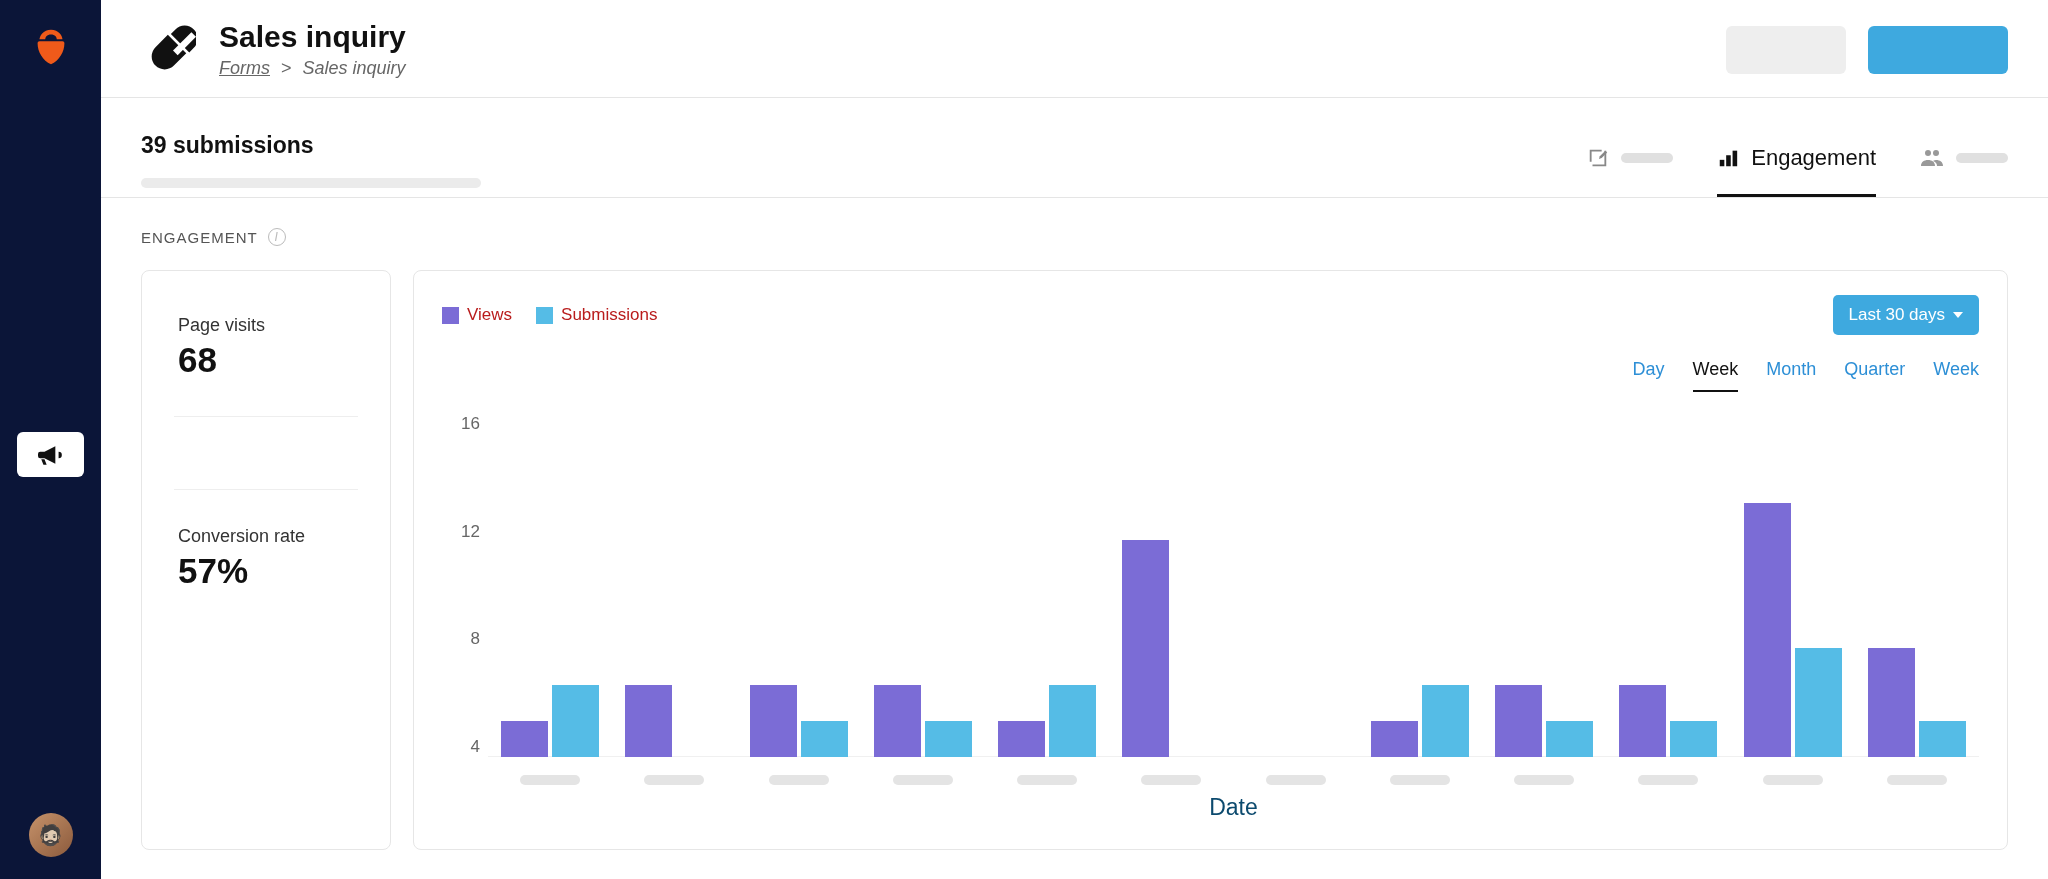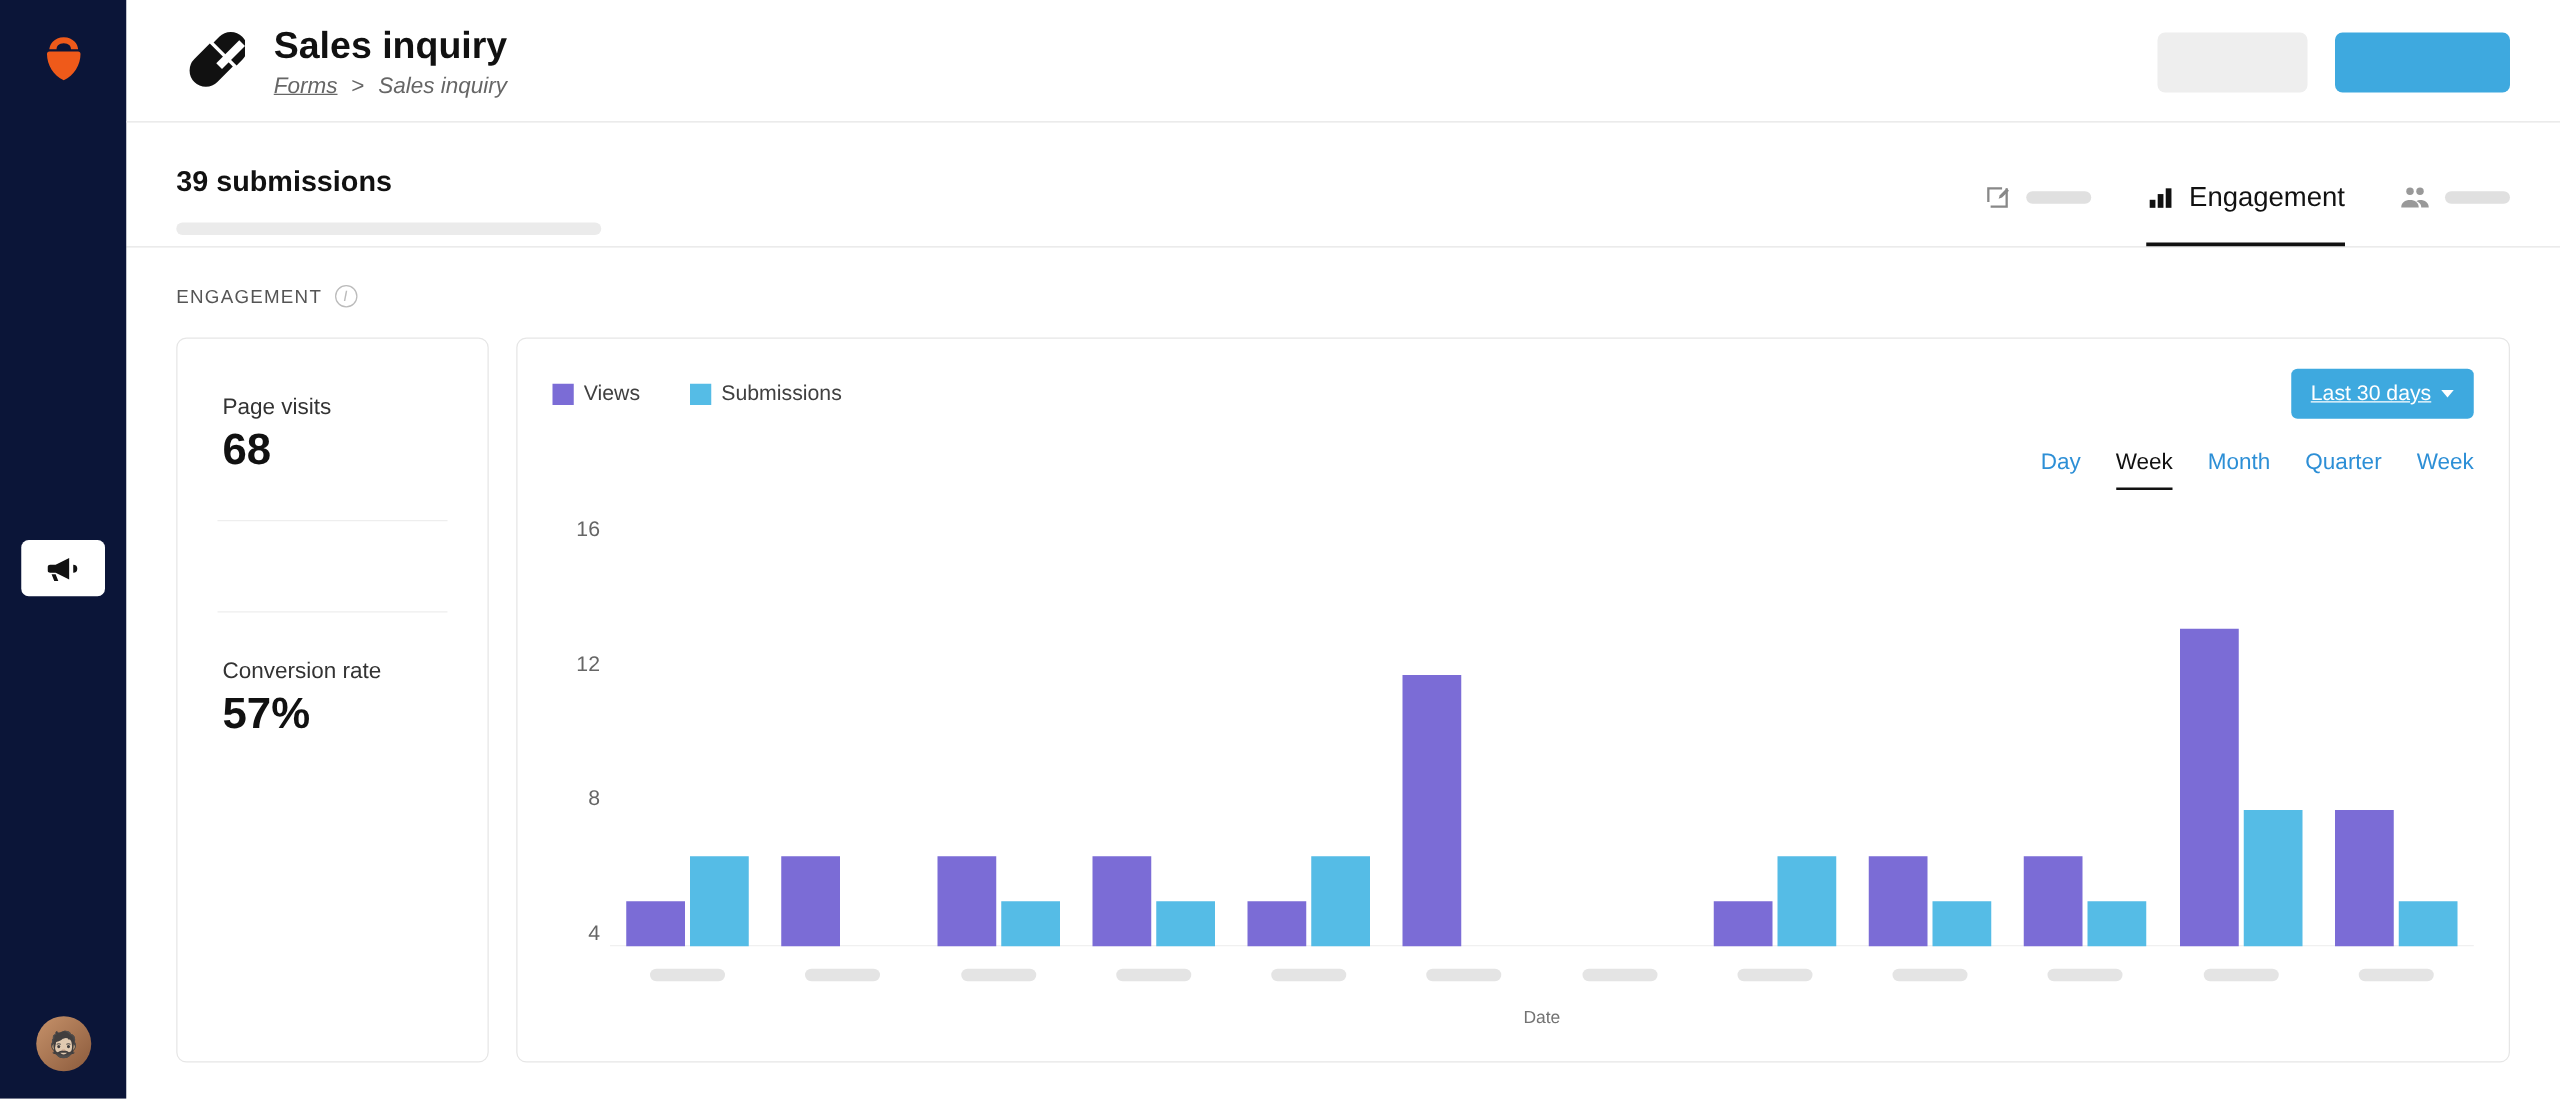--- a/index.html
+++ b/index.html
@@ -43,43 +43,43 @@
 
   .panels { display: flex; gap: 22px; margin-top: 24px; }
   .stats-card { width: 250px; height: 580px; border: 1px solid #e6e6e6; border-radius: 8px; padding: 44px 36px; display: flex; flex-direction: column; }
   .stat { }
   .stat .label { font-size: 18px; color: #333; margin-bottom: 4px; }
   .stat .value { font-size: 35px; font-weight: 600; }
   .divider { height: 1px; background: #eee; margin: 36px -4px; }
 
   .chart-card { flex: 1; border: 1px solid #e6e6e6; border-radius: 8px; padding: 24px 28px 28px 28px; display:flex; flex-direction: column; }
   .chart-head { display: flex; align-items: center; }
-  .legend { display: flex; gap: 40px; align-items: center; font-size: 17px; color: #404040; }
+  .legend { display: flex; gap: 24px; align-items: center; font-size: 17px; color: #b91c1c; }
   .legend-item { display: flex; align-items: center; gap: 8px; }
   .swatch { width: 17px; height: 17px; }
   .swatch.views { background: #7b6cd6; }
   .swatch.subs { background: #55bce6; }
-  .range-btn { margin-left: auto; background: #3ea9df; color: #fff; border: none; border-radius: 5px; padding: 10px 16px; font-size: 17px; display: flex; align-items: center; gap: 8px; cursor: pointer; text-decoration: underline; }
+  .range-btn { margin-left: auto; background: #3ea9df; color: #fff; border: none; border-radius: 5px; padding: 10px 16px; font-size: 17px; display: flex; align-items: center; gap: 8px; cursor: pointer; }
   .period-tabs { display: flex; gap: 28px; justify-content: flex-end; margin-top: 24px; font-size: 18px; }
   .period-tabs span { color: #2d8fd6; cursor: pointer; }
   .period-tabs span.active { color: #111; border-bottom: 2px solid #111; padding-bottom: 10px; }
 
   .chart-area { flex: 1; display: flex; margin-top: 20px; }
   .y-axis { width: 46px; display: flex; flex-direction: column; justify-content: space-between; align-items: flex-end; padding-right: 8px; color: #666; font-size: 17px; padding-bottom: 64px; padding-top: 2px; }
   .plot { flex: 1; position: relative; }
   .baseline { position: absolute; left: 0; right: 0; bottom: 64px; height: 1px; background: #f0f0f0; }
   .bars-row { position: absolute; left: 0; right: 0; bottom: 64px; height: 290px; display: flex; }
   .group { flex: 1; display: flex; align-items: flex-end; justify-content: center; gap: 4px; }
   .bar-v { width: 47px; }
   .bar-v.views { background: #7b6cd6; }
   .bar-v.subs  { background: #55bce6; }
   .xlabels { position: absolute; left: 0; right: 0; bottom: 36px; display: flex; }
   .xlabels .xl { flex: 1; display: flex; justify-content: center; }
   .xlabels .pill { width: 60px; height: 10px; background: #e4e4e4; border-radius: 5px; }
-  .xlabel-text { position: absolute; left: 0; right: 0; bottom: 0; text-align: center; color: #737373; font-size: 14px; }
+  .xlabel-text { position: absolute; left: 0; right: 0; bottom: 0; text-align: center; color: #0c4a6e; font-size: 23px; }
 
   .chev { display:inline-block; width:0; height:0; border-left:5px solid transparent; border-right:5px solid transparent; border-top:6px solid #fff; }
 </style>
 </head>
 <body>
 
 <div class="rail">
   <div class="rail-logo">
     <svg width="46" height="46" viewBox="0 0 24 24" fill="#ef5a1a">
         <path d="M12 3c2 0 3.5.8 4.6 1.9C17.9 6.2 18 8 18 8h-3s0-1-.6-1.6C13.8 5.8 13 5.5 12 5.5s-1.8.3-2.4.9C9 7 9 8 9 8H6s.1-1.8 1.4-3.1C8.5 3.8 10 3 12 3zm-6 6h12c.6 0 1 .4 1 1 0 4.5-2.7 9-7 11-4.3-2-7-6.5-7-11 0-.6.4-1 1-1z"></path>

